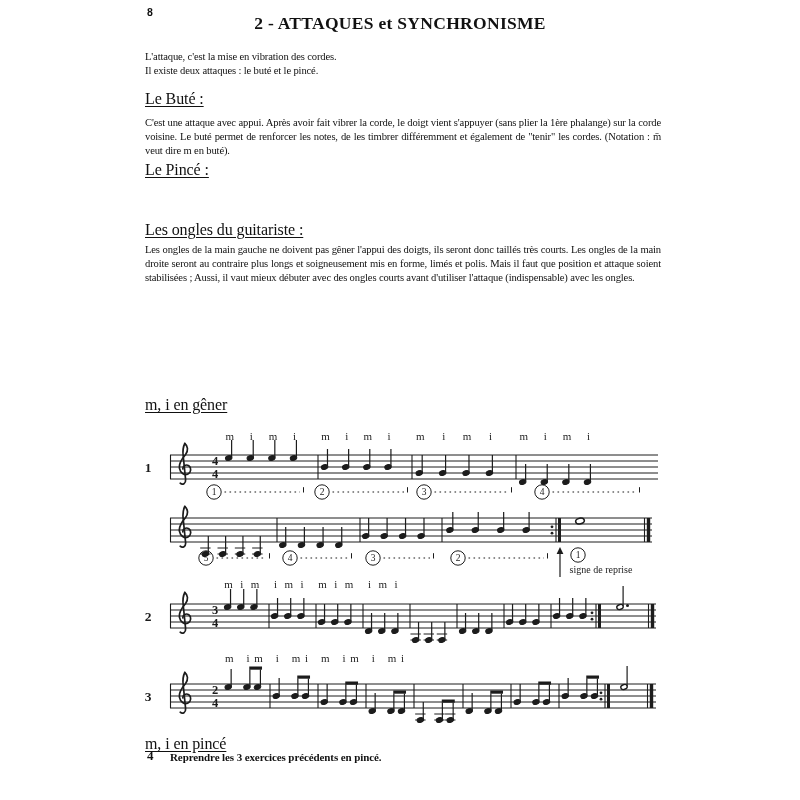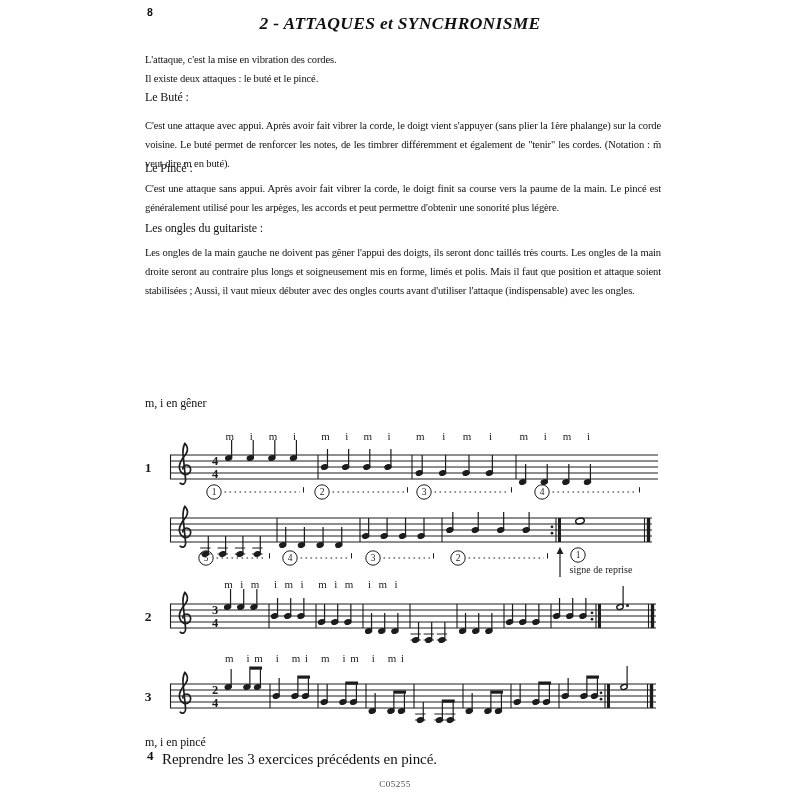--- a/index.html
+++ b/index.html
@@ -2,59 +2,57 @@
 <html><head>
 <meta charset="utf-8">
 <style>
   html,body{margin:0;padding:0;}
   body{width:800px;height:800px;background:#ffffff;position:relative;overflow:hidden;
        font-family:"Liberation Serif",serif;color:#111;}
   .page{position:absolute;inset:0;background:#fff;}
   .pagenum{position:absolute;left:147px;top:6px;font-size:10.5px;font-weight:bold;
            font-family:"Liberation Sans",sans-serif;}
   .title{position:absolute;top:13px;left:0;width:800px;text-align:center;
-         font-size:17.5px;font-weight:bold;letter-spacing:.3px;font-style:italic;}
-  .para{position:absolute;left:145px;width:516px;font-size:10.6px;line-height:19px;
+         font-size:17.5px;font-weight:bold;letter-spacing:.3px;}
+  .para{position:absolute;left:145px;width:516px;font-size:10.6px;line-height:14px;
         text-align:justify;letter-spacing:-0.15px;}
   .pre{white-space:pre-line;text-align:left;}
-  .heading{position:absolute;left:145px;font-size:12px;letter-spacing:-0.1px;
-           text-underline-offset:2px;}
+  .heading{position:absolute;left:145px;font-size:16px;letter-spacing:-0.1px;
+           text-decoration:underline;text-underline-offset:2px;}
   .ex4num{position:absolute;left:147px;top:748px;font-size:13px;font-weight:bold;}
-  .ex4text{position:absolute;left:162px;top:751px;font-size:15px;letter-spacing:-0.1px;}
+  .ex4text{position:absolute;left:170px;top:751px;font-size:11px;letter-spacing:-0.1px;font-weight:bold;}
   .catalog{position:absolute;top:779px;left:0;width:790px;text-align:center;
            font-size:9px;color:#4a4a4a;letter-spacing:.5px;}
   #notation{position:absolute;left:0;top:0;}
 </style>
 </head>
 <body>
 
 <div class="page">
   <div class="pagenum">8</div>
   <div class="title">2 - ATTAQUES et SYNCHRONISME</div>
 
   <div class="para pre" style="top:50px">L'attaque, c'est la mise en vibration des cordes.
 Il existe deux attaques : le buté et le pincé.</div>
 
   <div class="heading" style="top:90px">Le Buté :</div>
   <div class="para" style="top:116px">C'est une attaque avec appui. Après avoir fait vibrer la corde, le doigt vient s'appuyer (sans plier la 1ère phalange) sur la corde voisine. Le buté permet de renforcer les notes, de les timbrer différemment et également de "tenir" les cordes. (Notation : m̄ veut dire m en buté).</div>
 
   <div class="heading" style="top:161px">Le Pincé :</div>
-  <div class="para" style="top:179px">C'est une attaque sans appui. Après avoir fait vibrer la corde, le doigt finit sa course vers la paume de la main. Le pincé est généralement utilisé pour les arpèges, les accords et peut permettre d'obtenir une sonorité plus légère.</div>
 
   <div class="heading" style="top:221px">Les ongles du guitariste :</div>
   <div class="para" style="top:243px">Les ongles de la main gauche ne doivent pas gêner l'appui des doigts, ils seront donc taillés très courts. Les ongles de la main droite seront au contraire plus longs et soigneusement mis en forme, limés et polis. Mais il faut que position et attaque soient stabilisées ; Aussi, il vaut mieux débuter avec des ongles courts avant d'utiliser l'attaque (indispensable) avec les ongles.</div>
 
 
   <div class="heading" style="top:396px">m, i en gêner</div>
   <div class="heading" style="top:735px">m, i en pincé</div>
 
   <div class="ex4num">4</div>
   <div class="ex4text">Reprendre les 3 exercices précédents en pincé.</div>
 
-  <div class="catalog">C05255</div>
 
   <svg id="notation" width="800" height="800">
       <g>
         <line x1="170" y1="455" x2="658" y2="455" stroke="#1c1c1c" stroke-width="1"></line>
         <line x1="170" y1="461" x2="658" y2="461" stroke="#1c1c1c" stroke-width="1"></line>
         <line x1="170" y1="467" x2="658" y2="467" stroke="#1c1c1c" stroke-width="1"></line>
         <line x1="170" y1="473" x2="658" y2="473" stroke="#1c1c1c" stroke-width="1"></line>
         <line x1="170" y1="479" x2="658" y2="479" stroke="#1c1c1c" stroke-width="1"></line>
         <line x1="170.5" y1="455" x2="170.5" y2="479" stroke="#1c1c1c" stroke-width="1.1"></line>
         <text x="148" y="472" fill="#1c1c1c" font-size="13.5" font-family="&quot;Liberation Serif&quot;,serif" text-anchor="middle" font-weight="bold">1</text>

